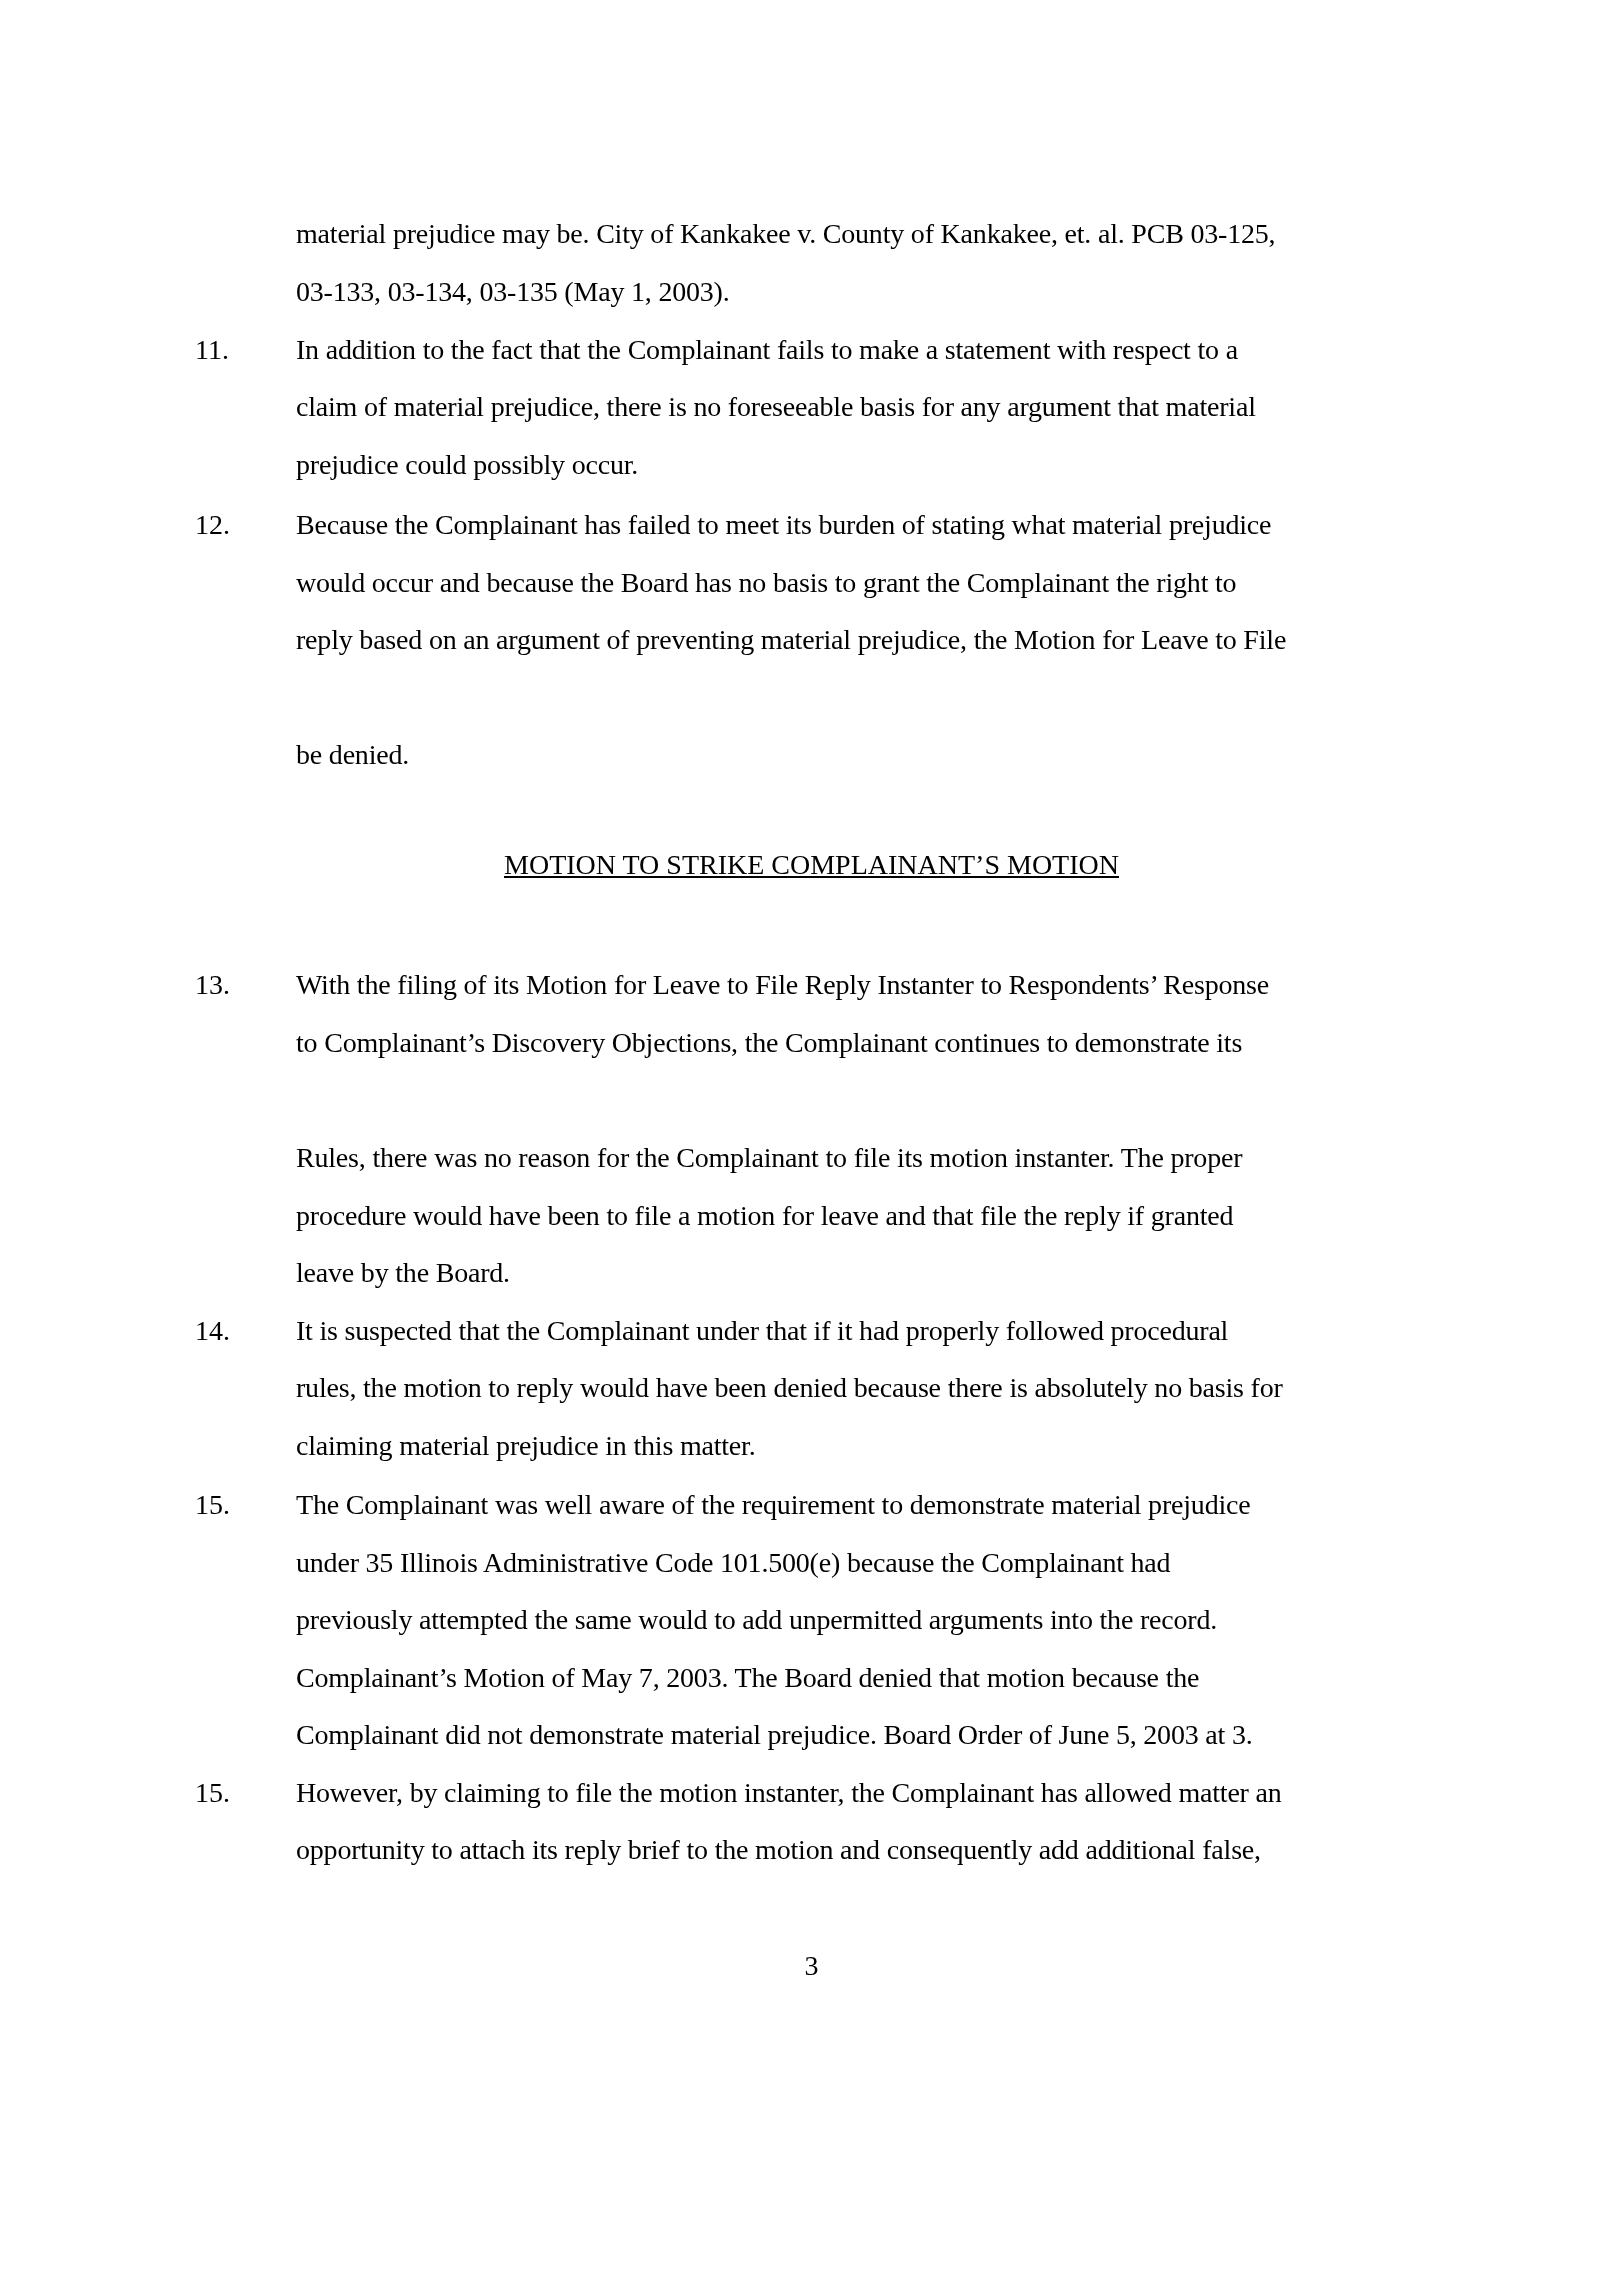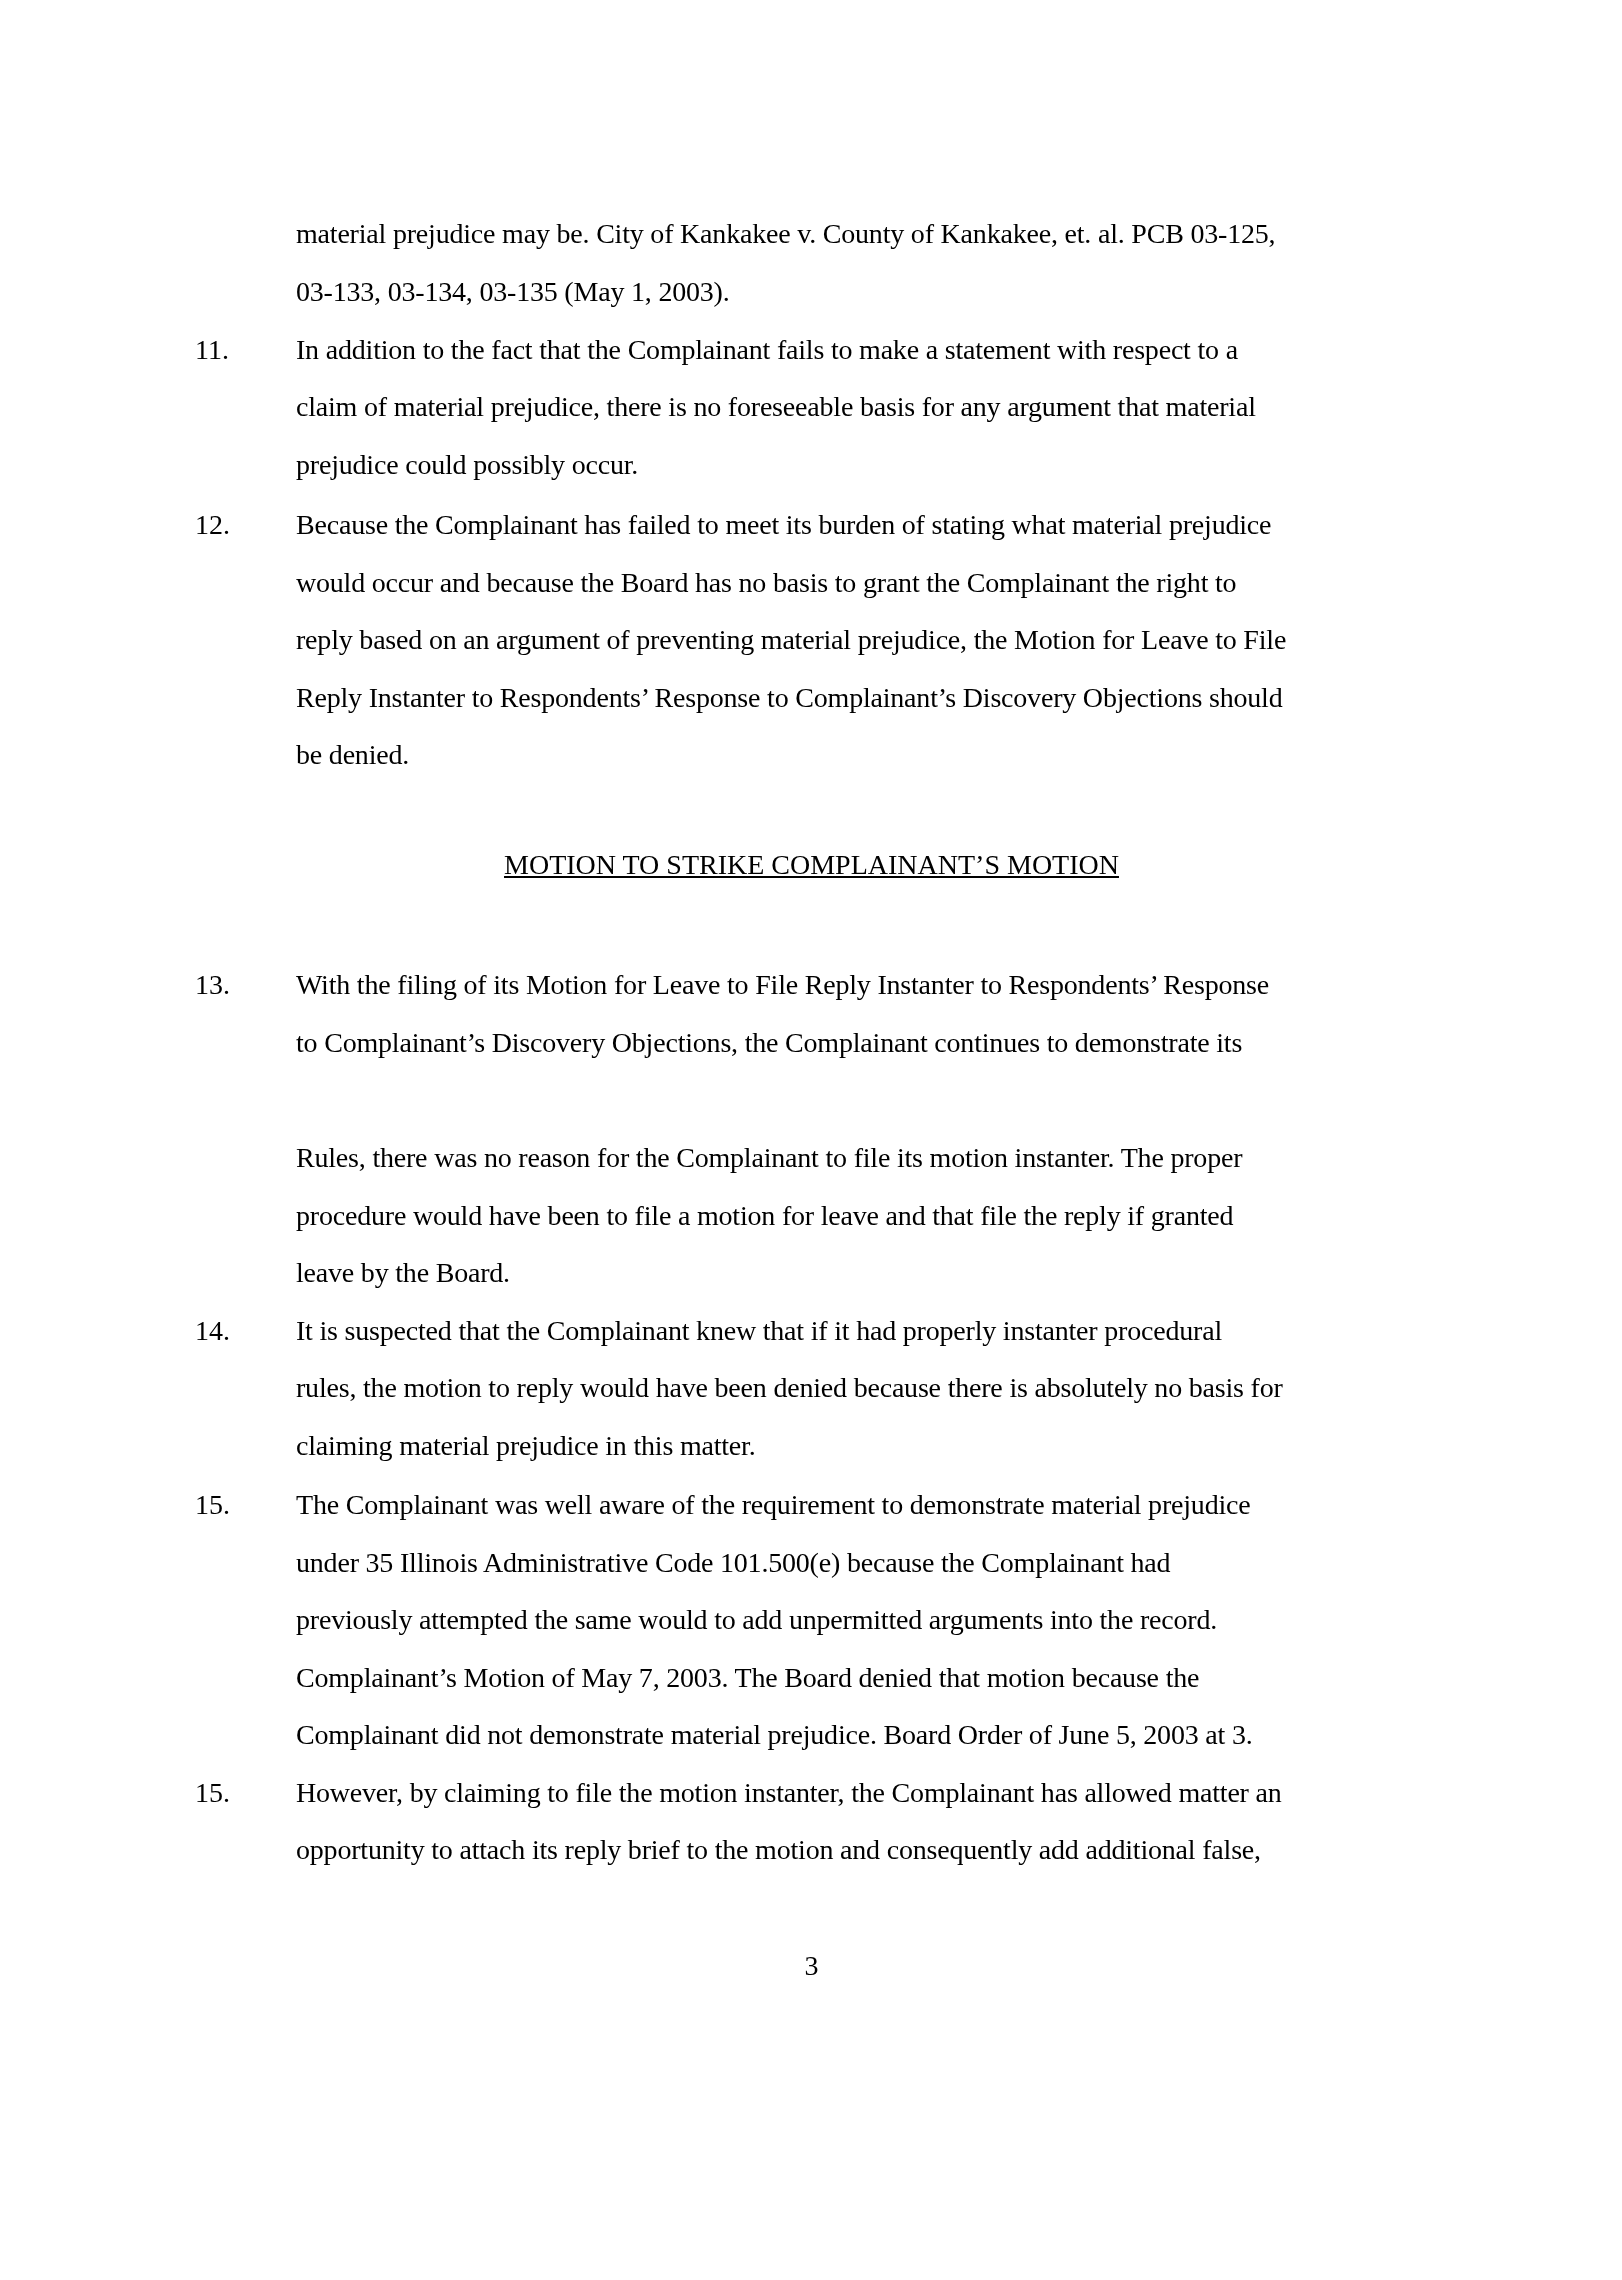--- a/index.html
+++ b/index.html
@@ -22,34 +22,33 @@
 
   <div class="num" style="top:333px">11.</div>
   <div class="line" style="top:333px">In addition to the fact that the Complainant fails to make a statement with respect to a</div>
   <div class="line" style="top:390px">claim of material prejudice, there is no foreseeable basis for any argument that material</div>
   <div class="line" style="top:448px">prejudice could possibly occur.</div>
 
   <div class="num" style="top:508px">12.</div>
   <div class="line" style="top:508px">Because the Complainant has failed to meet its burden of stating what material prejudice</div>
   <div class="line" style="top:566px">would occur and because the Board has no basis to grant the Complainant the right to</div>
   <div class="line" style="top:623px">reply based on an argument of preventing material prejudice, the Motion for Leave to File</div>
-  <div class="line" style="top:681px">Reply Instanter to Respondents’ Response to Complainant’s Discovery Objections should</div>
   <div class="line" style="top:738px">be denied.</div>
 
   <div class="heading">MOTION TO STRIKE COMPLAINANT’S MOTION</div>
 
   <div class="num" style="top:968px">13.</div>
   <div class="line" style="top:968px">With the filing of its Motion for Leave to File Reply Instanter to Respondents’ Response</div>
   <div class="line" style="top:1026px">to Complainant’s Discovery Objections, the Complainant continues to demonstrate its</div>
   <div class="line" style="top:1141px">Rules, there was no reason for the Complainant to file its motion instanter.  The proper</div>
   <div class="line" style="top:1199px">procedure would have been to file a motion for leave and that file the reply if granted</div>
   <div class="line" style="top:1256px">leave by the Board.</div>
 
   <div class="num" style="top:1314px">14.</div>
-  <div class="line" style="top:1314px">It is suspected that the Complainant knew that if it had properly instanter procedural</div>
+  <div class="line" style="top:1314px">It is suspected that the Complainant under that if it had properly followed procedural</div>
   <div class="line" style="top:1371px">rules, the motion to reply would have been denied because there is absolutely no basis for</div>
   <div class="line" style="top:1429px">claiming material prejudice in this matter.</div>
 
   <div class="num" style="top:1488px">15.</div>
   <div class="line" style="top:1488px">The Complainant was well aware of the requirement to demonstrate material prejudice</div>
   <div class="line" style="top:1546px">under 35 Illinois Administrative Code 101.500(e) because the Complainant had</div>
   <div class="line" style="top:1603px">previously attempted the same would to add unpermitted arguments into the record.</div>
   <div class="line" style="top:1661px">Complainant’s Motion of May 7, 2003.  The Board denied that motion because the</div>
   <div class="line" style="top:1718px">Complainant did not demonstrate material prejudice.  Board Order of June 5, 2003 at 3.</div>
 

